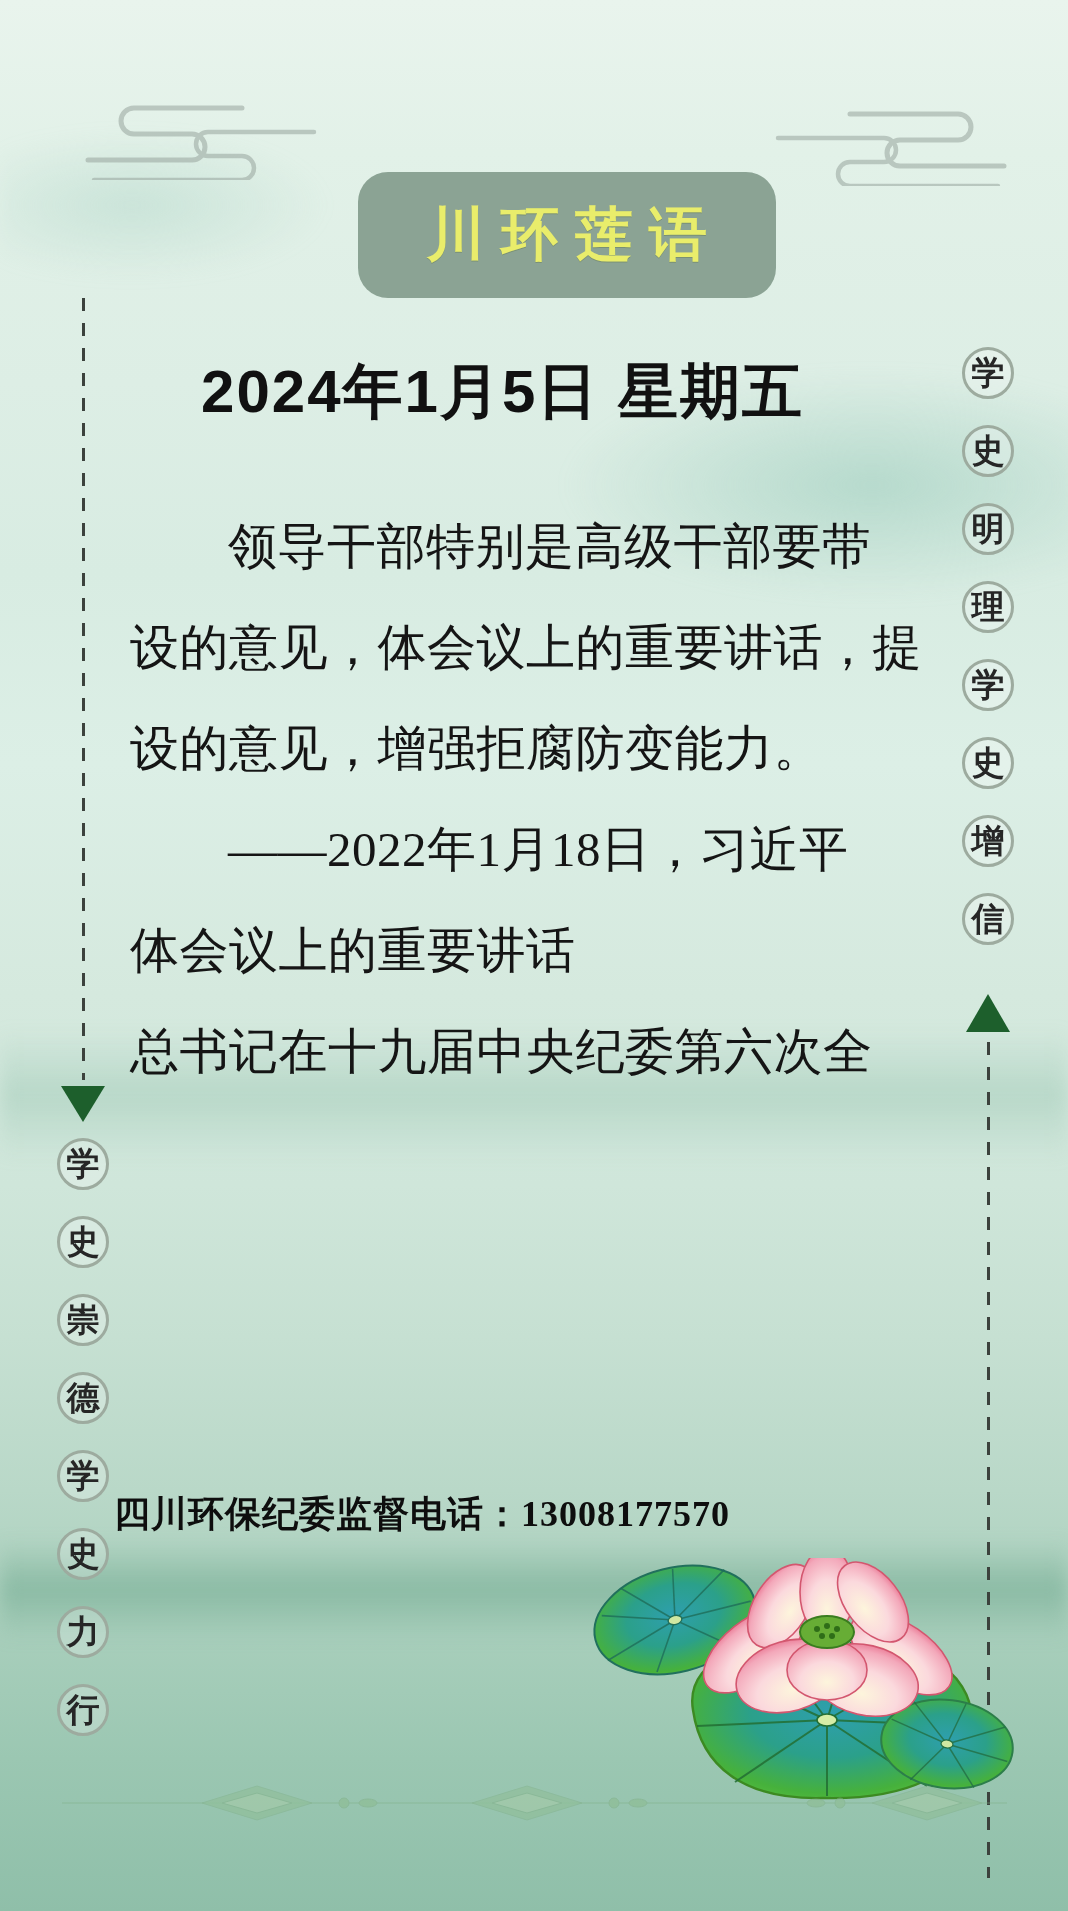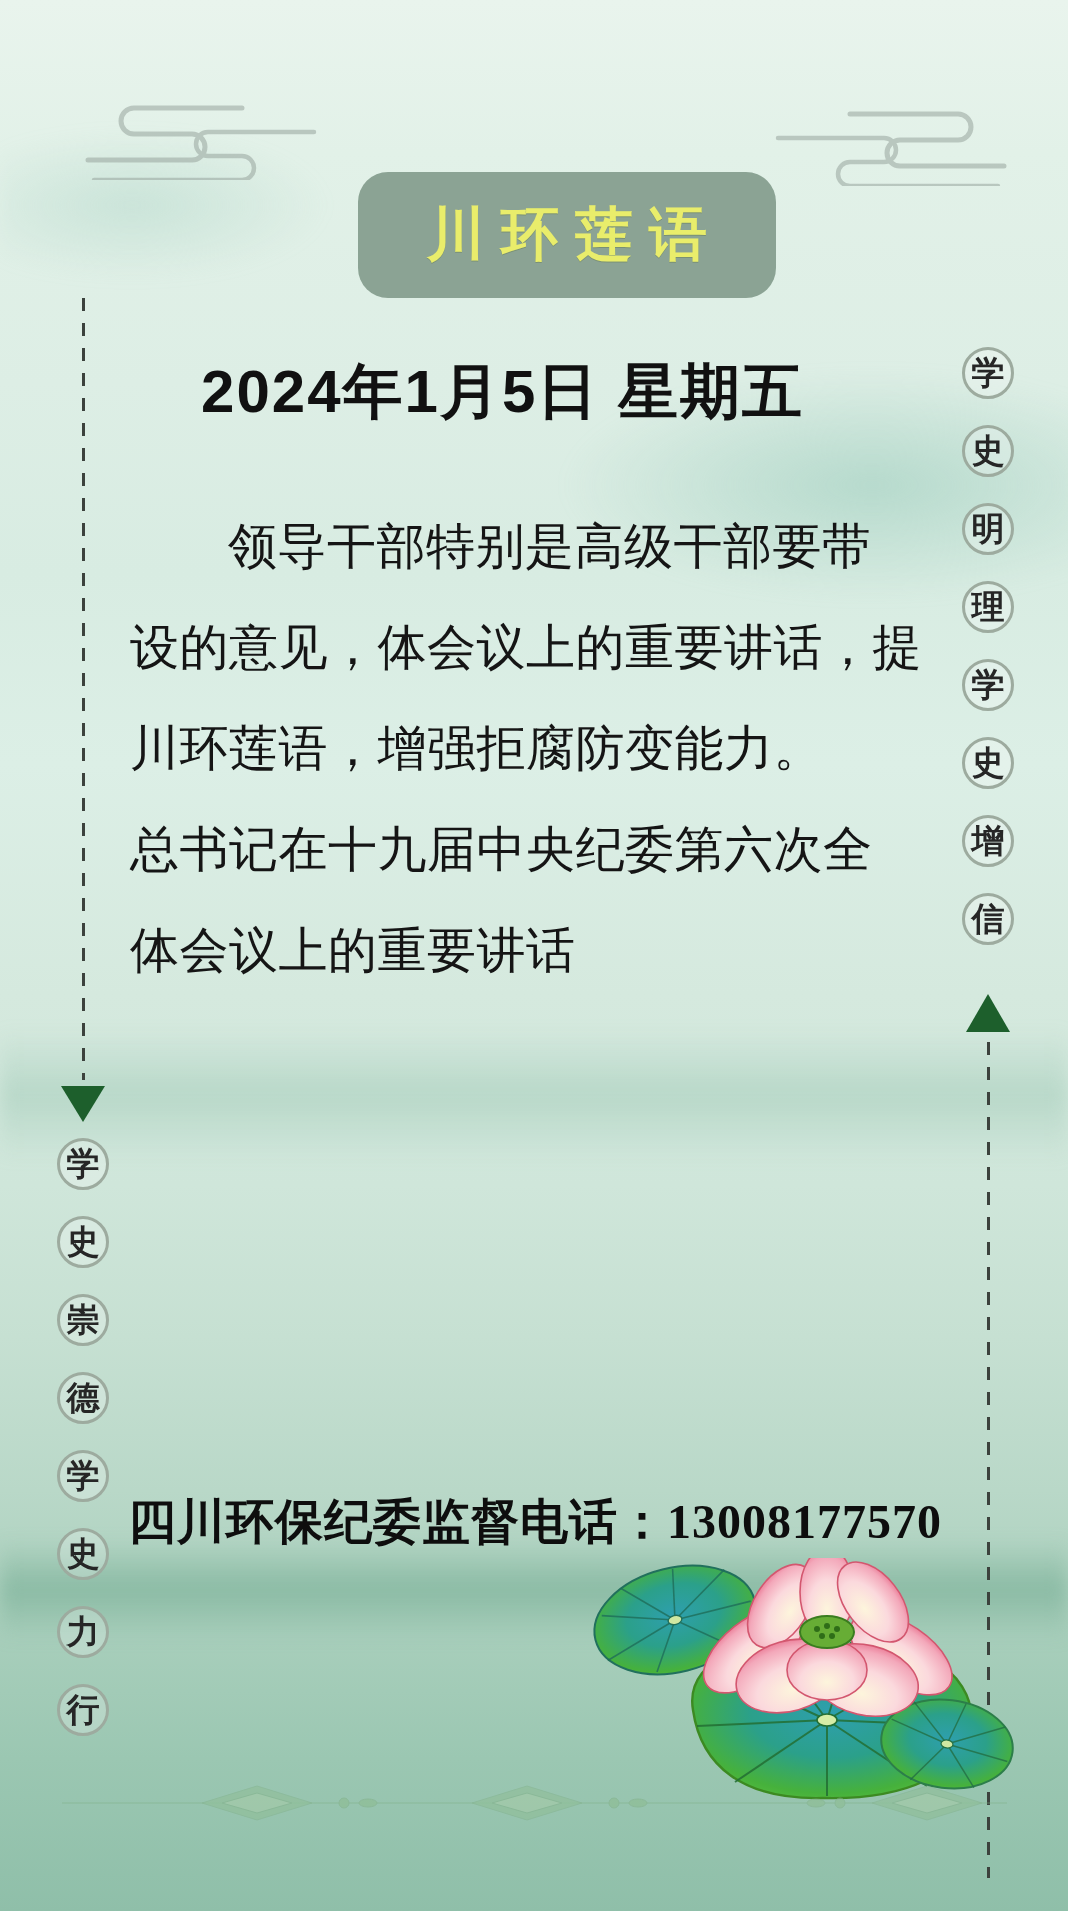--- a/index.html
+++ b/index.html
@@ -70,23 +70,23 @@
   .dash-left{left:82px;top:298px;height:782px;}
   .dash-right{left:987px;top:1042px;height:836px;}
 
   .tri{position:absolute;width:0;height:0;}
   .tri-down{left:61px;top:1086px;border-left:22px solid transparent;
     border-right:22px solid transparent;border-top:36px solid #1d5f2c;}
   .tri-up{left:966px;top:994px;border-left:22px solid transparent;
     border-right:22px solid transparent;border-bottom:38px solid #1d5f2c;}
 
   .hotline{
-    position:absolute;left:128px;top:1490px;width:900px;
+    position:absolute;left:114px;top:1490px;width:900px;
     font-family:"Liberation Serif",serif;font-weight:600;
-    font-size:48px;color:#0e0e0e;letter-spacing:1px;white-space:nowrap;
+    font-size:36px;color:#0e0e0e;letter-spacing:1px;white-space:nowrap;
   }
 
   .lotus{position:absolute;left:575px;top:1558px;width:445px;height:245px;}
   .filigree{position:absolute;left:52px;top:1780px;width:965px;height:46px;opacity:.55;}
 </style>
 </head>
 <body>
 
 <div class="poster">
 
@@ -110,23 +110,24 @@
 
   <div class="title-badge">
     <span class="txt">川环莲语</span>
   </div>
 
   <div class="date-line">2024年1月5日 星期五</div>
 
   <div class="quote">
     <div class="line indent">领导干部特别是高级干部要带</div>
     <div class="line">设的意见，体会议上的重要讲话，提</div>
-    <div class="line">川环莲语，增强拒腐防变能力。</div>
+    <div class="line">设的意见，增强拒腐防变能力。</div>
+    <div class="line indent">——2022年1月18日，习近平</div>
+    <div class="line">体会议上的重要讲话</div>
     <div class="line">总书记在十九届中央纪委第六次全</div>
-    <div class="line">体会议上的重要讲话</div>
   </div>
 
   <div class="vcol vcol-right">
     <div class="ccircle">
         <span>学</span>
       </div>
     <div class="ccircle">
         <span>史</span>
       </div>
     <div class="ccircle">

